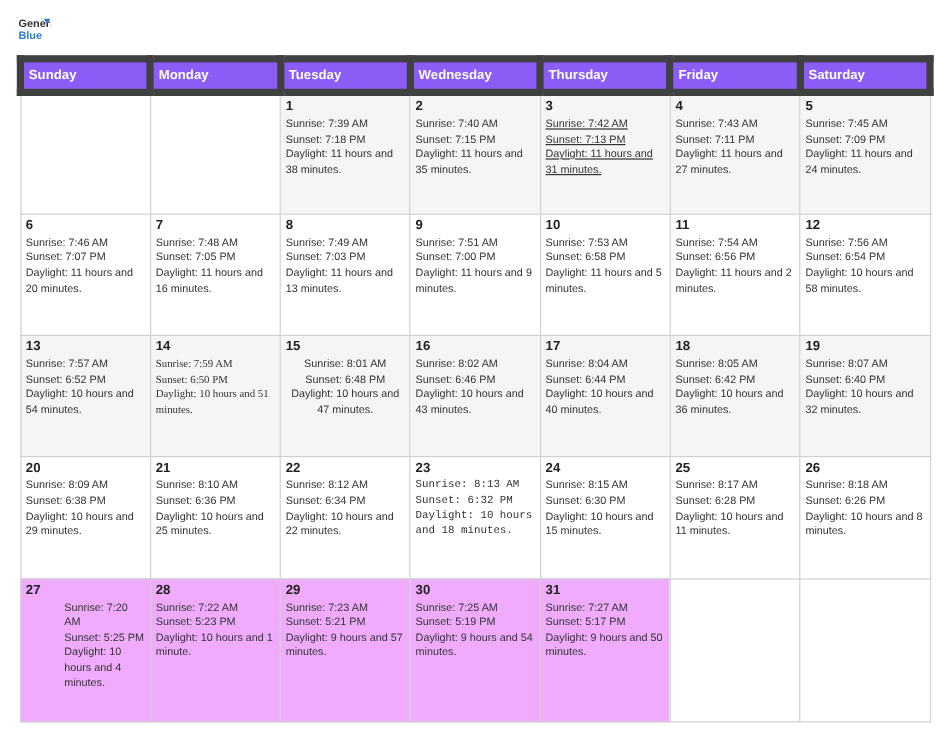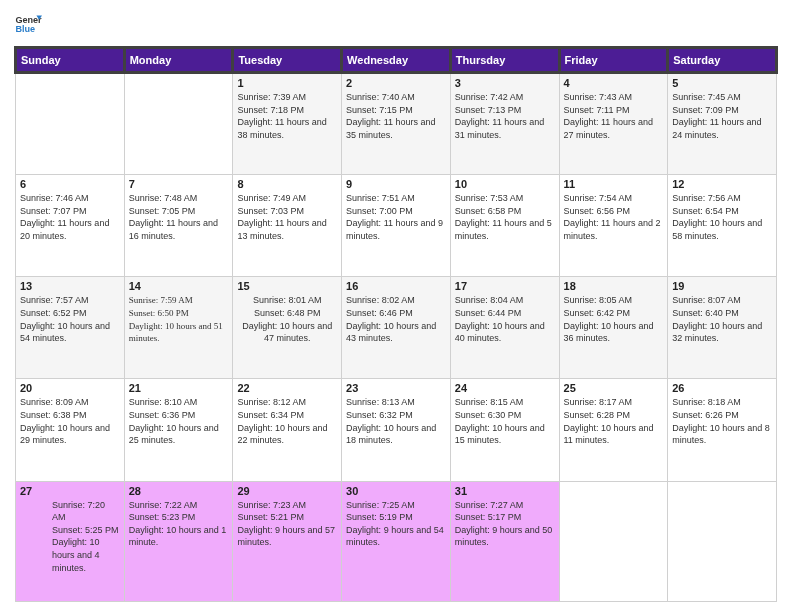--- a/index.html
+++ b/index.html
@@ -44,27 +44,27 @@
       font-size: 13px;
       color: #444;
     }
     .calendar {
       flex: 1;
       border-collapse: collapse;
       width: 100%;
       font-size: 9.5px;
     }
     .calendar thead tr th {
-      background-color: #4c1d95;
+      background-color: #8b5cf6;
       color: #fff;
       font-weight: bold;
       font-size: 11px;
       padding: 5px 4px;
       text-align: left;
-      border: 3px solid #404040;
+      border: 6px solid #404040;
     }
     .calendar tbody tr td {
       border: 1px solid #d0d0d0;
       vertical-align: top;
       padding: 3px 4px;
       width: calc(100% / 7);
       min-height: 70px;
       height: 82px;
     }
     .calendar tbody tr td.empty {
@@ -133,21 +133,21 @@
 Daylight: 11 hours and 38 minutes.</div>
           </td>
           <td>
             <span class="day-num">2</span>
             <div class="day-detail" style="white-space: pre-line;">Sunrise: 7:40 AM
 Sunset: 7:15 PM
 Daylight: 11 hours and 35 minutes.</div>
           </td>
           <td>
             <span class="day-num">3</span>
-            <div class="day-detail" style="white-space: pre-line;">Sunrise: 7:42 AM
+            <div class="day-detail" style="white-space: pre-line; text-decoration: underline;">Sunrise: 7:42 AM
 Sunset: 7:13 PM
 Daylight: 11 hours and 31 minutes.</div>
           </td>
           <td>
             <span class="day-num">4</span>
             <div class="day-detail" style="white-space: pre-line;">Sunrise: 7:43 AM
 Sunset: 7:11 PM
 Daylight: 11 hours and 27 minutes.</div>
           </td>
           <td>
@@ -259,21 +259,21 @@
 Daylight: 10 hours and 25 minutes.</div>
           </td>
           <td>
             <span class="day-num">22</span>
             <div class="day-detail" style="white-space: pre-line;">Sunrise: 8:12 AM
 Sunset: 6:34 PM
 Daylight: 10 hours and 22 minutes.</div>
           </td>
           <td>
             <span class="day-num">23</span>
-            <div class="day-detail" style="white-space: pre-line;">Sunrise: 8:13 AM
+            <div class="day-detail" style="white-space: pre-line; font-family: Liberation Mono, monospace;">Sunrise: 8:13 AM
 Sunset: 6:32 PM
 Daylight: 10 hours and 18 minutes.</div>
           </td>
           <td>
             <span class="day-num">24</span>
             <div class="day-detail" style="white-space: pre-line;">Sunrise: 8:15 AM
 Sunset: 6:30 PM
 Daylight: 10 hours and 15 minutes.</div>
           </td>
           <td>

